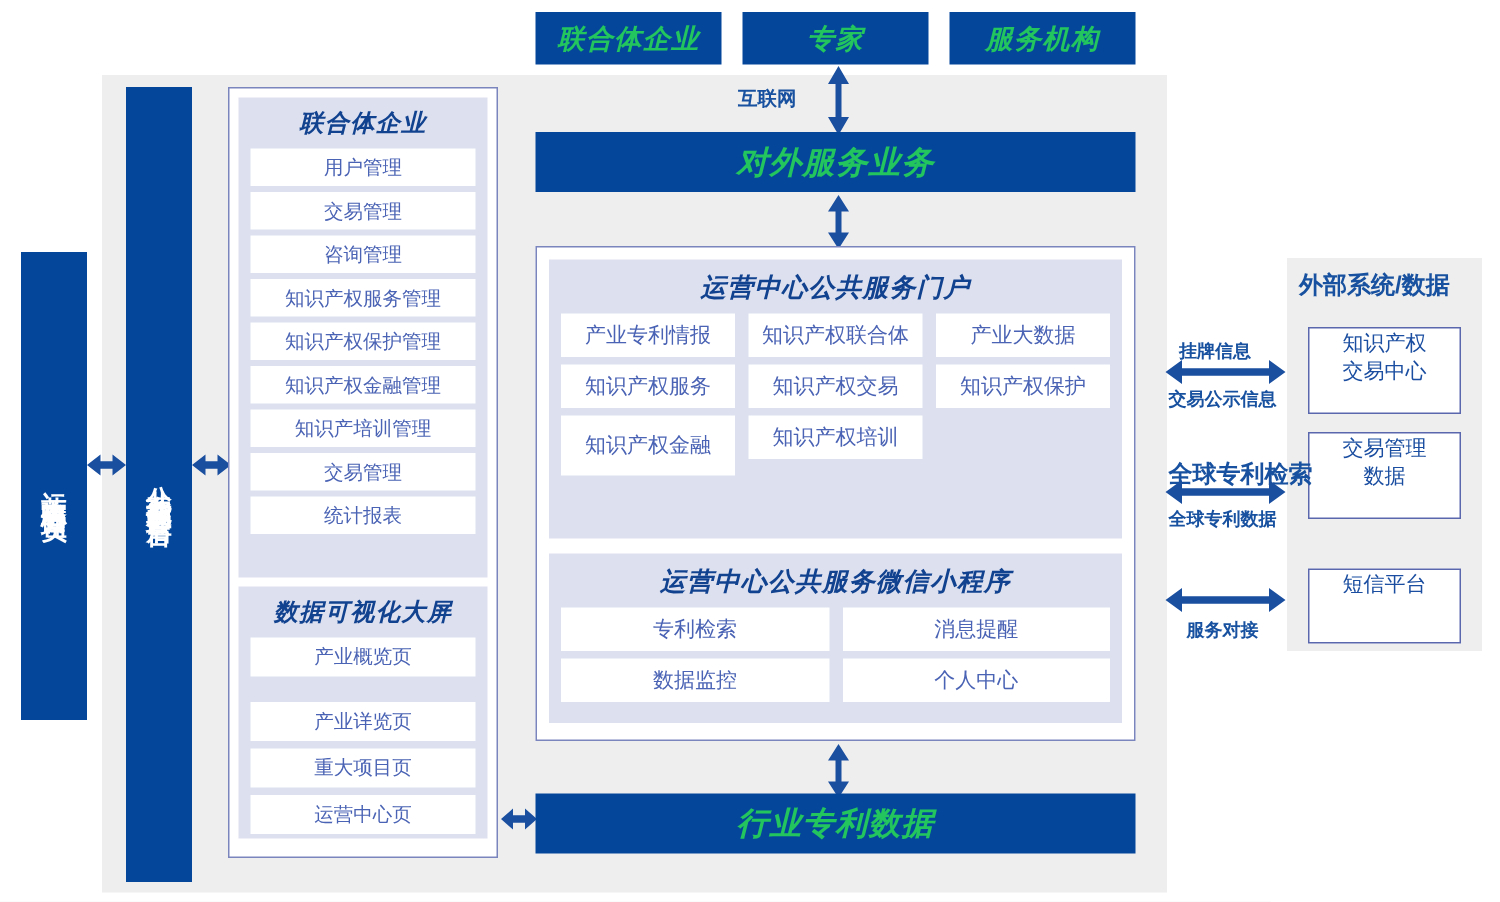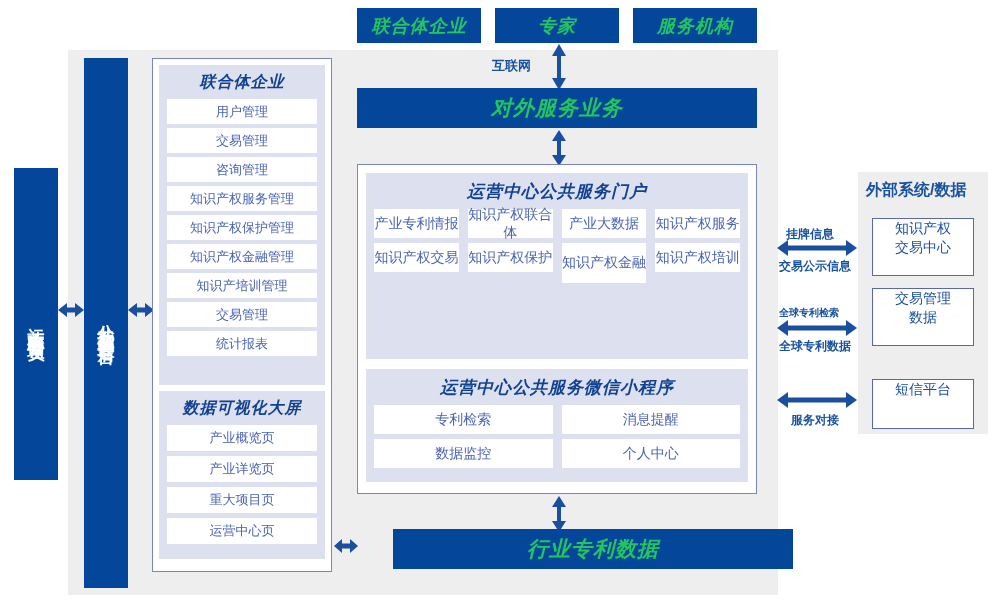--- a/index.html
+++ b/index.html
@@ -135,41 +135,41 @@
           </div>
         <div class="cell" style="height:25px;font-size:13px;">
             <span>统计报表</span>
           </div>
       </div>
     </div>
 
     <div class="group" style="height:168px;margin-top:6px;">
       <div class="group-title" style="font-size:16px;">数据可视化大屏</div>
       <div>
-        <div class="cell" style="height:26px;margin-bottom:5px;font-size:13px;">
+        <div class="cell" style="height:26px;margin-bottom:17px;font-size:13px;">
             <span>产业概览页</span>
           </div>
         <div class="cell" style="height:26px;margin-bottom:5px;font-size:13px;">
             <span>产业详览页</span>
           </div>
         <div class="cell" style="height:26px;margin-bottom:5px;font-size:13px;">
             <span>重大项目页</span>
           </div>
         <div class="cell" style="height:26px;font-size:13px;">
             <span>运营中心页</span>
           </div>
       </div>
     </div>
   </div>
 
   <div class="panel" style="left:357px;top:164px;width:400px;height:330px;padding:8px;">
 
     <div class="group" style="height:186px;">
       <div class="group-title" style="font-size:17px;">运营中心公共服务门户</div>
-      <div style="display:grid;grid-template-columns:1fr 1fr 1fr 1fr;gap:5px 9px;">
+      <div style="display:grid;grid-template-columns:1fr 1fr 1fr;gap:5px 9px;">
         <div class="cell" style="height:29px;font-size:14px;">
             <span>产业专利情报</span>
           </div>
         <div class="cell" style="height:29px;font-size:14px;">
             <span>知识产权联合体</span>
           </div>
         <div class="cell" style="height:29px;font-size:14px;">
             <span>产业大数据</span>
           </div>
         <div class="cell" style="height:29px;font-size:14px;">
@@ -214,21 +214,21 @@
       <path d="M9 0 L16 11 L11 11 L11 25 L16 25 L9 36 L2 25 L7 25 L7 11 L2 11 Z" fill="#1a4fa0"></path>
     </svg>
   </div>
 
   <div class="arrow" style="left:334px;top:538px;">
     <svg width="24" height="16" viewBox="0 0 24 16">
       <path d="M0 8 L8 1 L8 5.5 L16 5.5 L16 1 L24 8 L16 15 L16 10.5 L8 10.5 L8 15 Z" fill="#1a4fa0"></path>
     </svg>
   </div>
 
-  <div class="navy" style="position:absolute;left:357px;top:529px;width:400px;height:40px;font-size:21px;margin-left:36px;">
+  <div class="navy" style="position:absolute;left:357px;top:529px;width:400px;height:40px;font-size:21px;">
     <span>行业专利数据</span>
   </div>
 
   <div class="frame" style="left:858px;top:172px;width:130px;height:262px;"></div>
 
   <div class="lbl" style="left:866px;top:180px;font-size:16px;">外部系统/数据</div>
 
   <div class="ext-box" style="left:872px;top:218px;width:102px;height:58px;font-size:14px;">
     <div>
       <div>知识产权</div>
@@ -248,21 +248,21 @@
   </div>
 
   <div class="lbl" style="left:786px;top:226px;font-size:12px;">挂牌信息</div>
   <div class="arrow" style="left:777px;top:240px;">
     <svg width="80" height="16" viewBox="0 0 80 16">
       <path d="M0 8 L11 0 L11 5.5 L69 5.5 L69 0 L80 8 L69 16 L69 10.5 L11 10.5 L11 16 Z" fill="#1a4fa0"></path>
     </svg>
   </div>
   <div class="lbl" style="left:779px;top:258px;font-size:12px;">交易公示信息</div>
 
-  <div class="lbl" style="left:779px;top:306px;font-size:10px;">全球专利检索</div>
+  <div class="lbl" style="left:779px;top:306px;font-size:16px;">全球专利检索</div>
   <div class="arrow" style="left:777px;top:320px;">
     <svg width="80" height="16" viewBox="0 0 80 16">
       <path d="M0 8 L11 0 L11 5.5 L69 5.5 L69 0 L80 8 L69 16 L69 10.5 L11 10.5 L11 16 Z" fill="#1a4fa0"></path>
     </svg>
   </div>
   <div class="lbl" style="left:779px;top:338px;font-size:12px;">全球专利数据</div>
 
   <div class="arrow" style="left:777px;top:392px;">
     <svg width="80" height="16" viewBox="0 0 80 16">
       <path d="M0 8 L11 0 L11 5.5 L69 5.5 L69 0 L80 8 L69 16 L69 10.5 L11 10.5 L11 16 Z" fill="#1a4fa0"></path>

